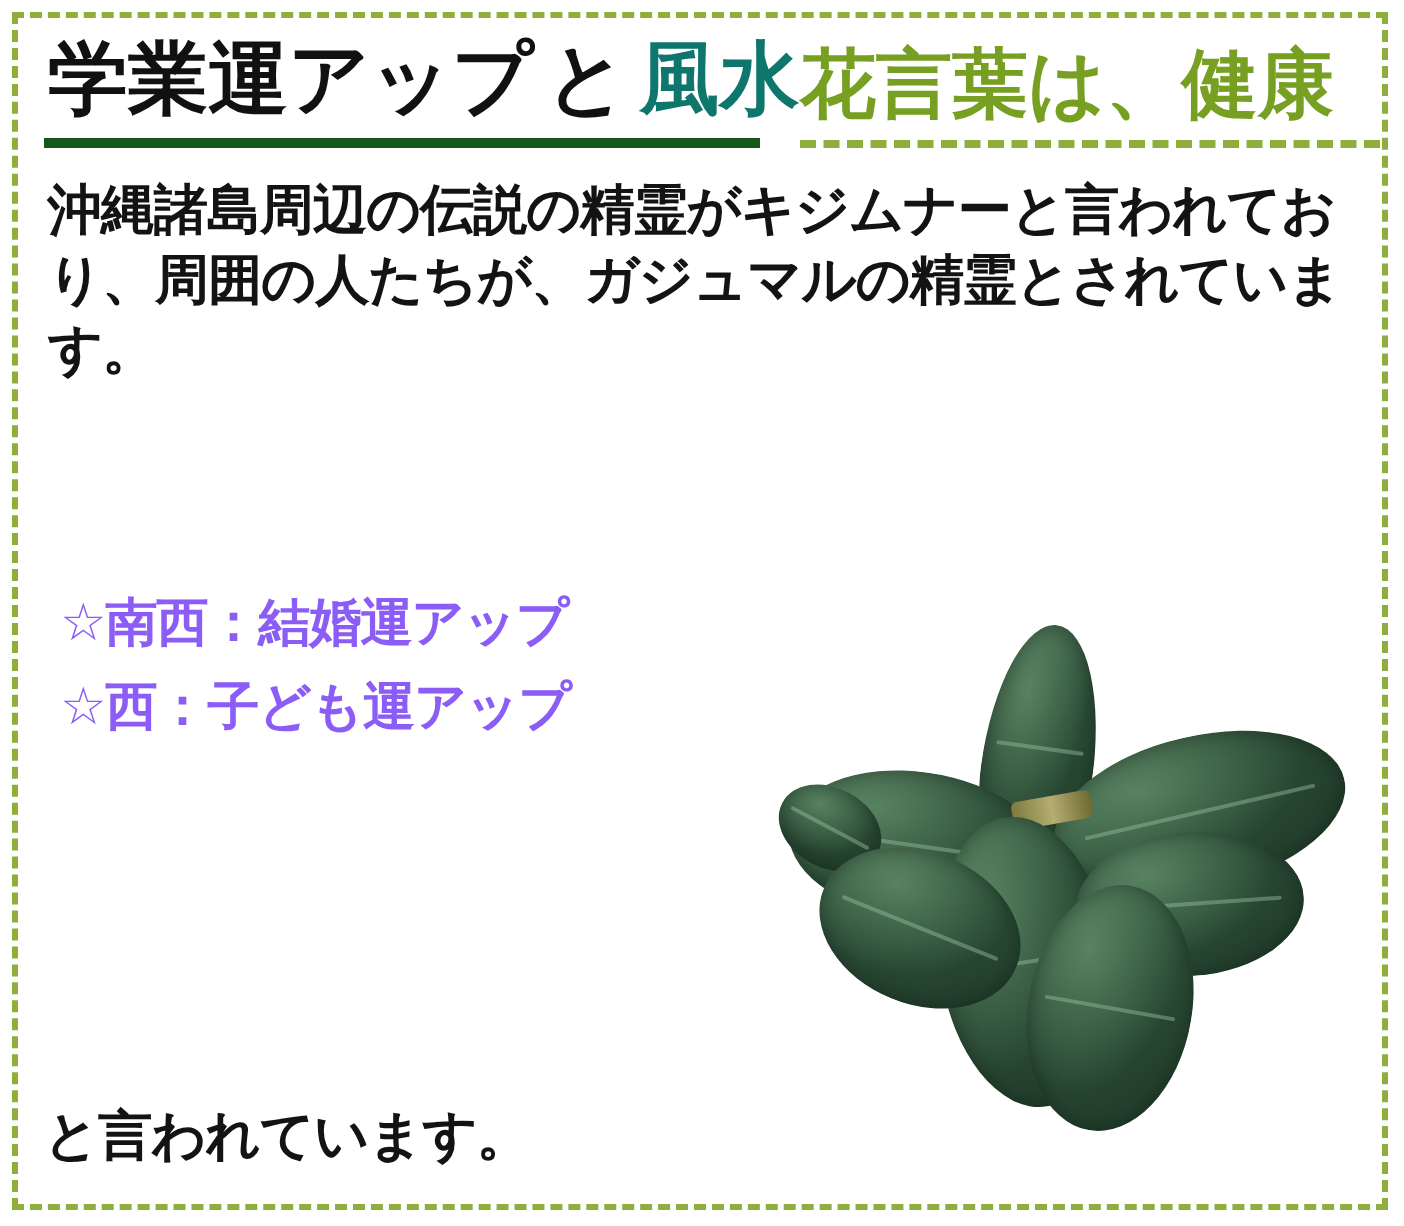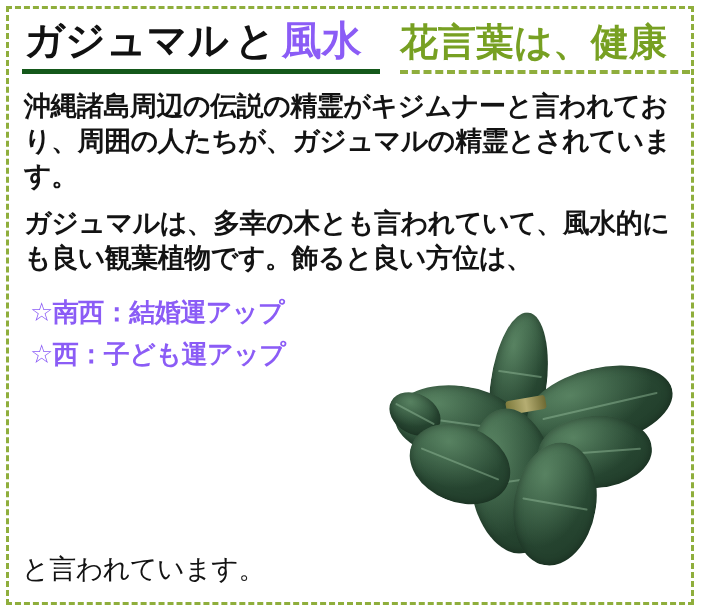--- a/index.html
+++ b/index.html
@@ -41,21 +41,21 @@
     left: 24px;
     top: 0;
     font-size: 40px;
     font-weight: bold;
     line-height: 48px;
     letter-spacing: 0px;
     white-space: nowrap;
     color: #111111;
   }
   #title-main .kw {
-    color: #8b5cf6;
+    color: #0f766e;
   }
   #title-main .conj {
     color: #111111;
     padding: 0 6px;
   }
   #title-main-rule {
     position: absolute;
     left: 22px;
     top: 53px;
     width: 358px;
@@ -123,21 +123,21 @@
     display: block;
     padding-left: 62px;
     white-space: nowrap;
   }
   #closing {
     position: absolute;
     left: 22px;
     top: 552px;
     color: #131313;
     font-size: 27px;
-    font-weight: normal;
+    font-weight: bold;
     line-height: 34px;
     letter-spacing: -0.5px;
     white-space: nowrap;
   }
 
   
   #plant {
     position: absolute;
     left: 388px;
     top: 312px;
@@ -171,30 +171,29 @@
 </style>
 </head>
 <body>
 
 <div id="page">
 
   <div id="frame"></div>
 
   <div id="header">
     <div id="title-main">
-      <span>ガジュマル</span><span class="conj">と</span><span class="kw">風水</span>
+      <span>学業運アップ</span><span class="conj">と</span><span class="kw">風水</span>
     </div>
     <div id="title-main-rule"></div>
 
     <div id="title-sub">花言葉は、健康</div>
     <div id="title-sub-rule"></div>
   </div>
 
   <div class="para" id="para-1">沖縄諸島周辺の伝説の精霊がキジムナーと言われており、周囲の人たちが、ガジュマルの精霊とされています。</div>
-  <div class="para" id="para-2">ガジュマルは、多幸の木とも言われていて、風水的にも良い観葉植物です。飾ると良い方位は、</div>
 
   <div id="bullets">
 
     <div class="bullet">
       <span>☆南西：結婚運アップ</span>
     </div>
 
 
     <div class="bullet">
       <span>☆西：子ども運アップ</span>

